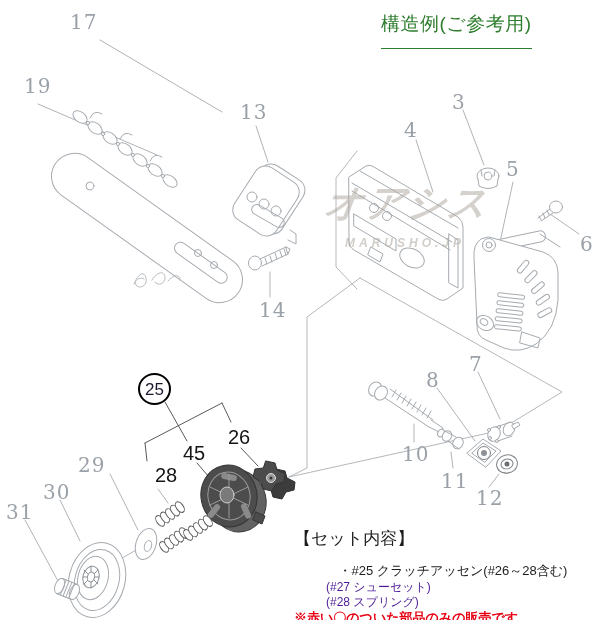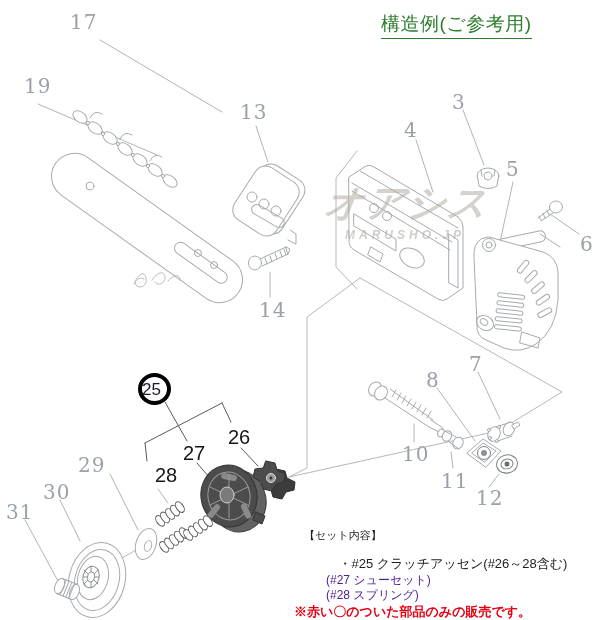--- a/index.html
+++ b/index.html
@@ -3,35 +3,35 @@
 <meta charset="utf-8">
 <style>
   html,body{margin:0;padding:0;background:#fff;}
   #stage{position:relative;width:600px;height:620px;background:#fff;overflow:hidden;
          font-family:"Liberation Sans",sans-serif;}
   #art{position:absolute;left:0;top:0;}
   
   .lbl{position:absolute;font-family:"DejaVu Serif",serif;font-size:20px;line-height:1;
        color:#9aa1a8;letter-spacing:1px;white-space:nowrap;}
   .lbl.dark{font-family:"Liberation Sans",sans-serif;color:#151515;font-size:20px;letter-spacing:0;}
-  .hl-circle{position:absolute;left:138px;top:373px;width:33px;height:32px;border:4px solid #000000;
-       border-radius:50%;box-sizing:border-box;display:flex;align-items:center;justify-content:flex-start;}
+  .hl-circle{position:absolute;left:138px;top:373px;width:33px;height:32px;border:2px solid #000000;
+       border-radius:50%;box-sizing:border-box;display:flex;align-items:center;justify-content:center;}
   .hl-circle .num{font-family:"Liberation Sans",sans-serif;font-size:17px;color:#1a1a2e;line-height:1;}
   
   .title{position:absolute;left:381px;top:11px;font-size:19px;color:#2e7d2e;
-       border-bottom:1px solid #2e7d2e;padding-bottom:1px;letter-spacing:0.5px;white-space:nowrap;}
+       border-bottom:1px solid #2e7d2e;padding-bottom:11px;letter-spacing:0.5px;white-space:nowrap;}
   
   .wm{position:absolute;left:325px;top:183px;width:160px;text-align:center;pointer-events:none;}
   .wm .big{font-size:39px;font-weight:bold;font-style:italic;letter-spacing:1px;
        color:rgba(178,172,164,0.55);transform:skewX(-8deg);line-height:1;white-space:nowrap;}
-  .wm .small{margin-top:6px;font-size:12px;font-weight:bold;font-style:italic;letter-spacing:4px;
+  .wm .small{margin-top:14px;font-size:12px;font-weight:bold;font-style:italic;letter-spacing:4px;
        color:rgba(178,172,164,0.6);white-space:nowrap;}
   
   .setinfo{position:absolute;left:294px;top:529px;width:300px;line-height:1.12;}
-  .si-head{font-size:11px;color:#1d1d1d;margin-left:10px;}
+  .si-head{font-size:17px;color:#1d1d1d;margin-left:0;}
   .si-item{font-size:13px;color:#1d1d1d;margin-left:18px;margin-top:16px;text-align:center;}
   .si-sub{font-size:12px;color:#4c1d95;margin-left:32px;margin-top:2px;}
   .si-note{font-size:13px;font-weight:bold;color:#e60012;margin-top:2px;white-space:nowrap;}
 </style>
 </head>
 <body>
 
 <div id="stage">
 
   <svg id="art" width="600" height="620" viewBox="0 0 600 620">
@@ -302,21 +302,21 @@
   <span class="lbl" style="left:580px;top:234px">6</span>
   <span class="lbl" style="left:469px;top:354px">7</span>
   <span class="lbl" style="left:426px;top:370px">8</span>
   <span class="lbl" style="left:402px;top:444px">10</span>
   <span class="lbl" style="left:441px;top:471px">11</span>
   <span class="lbl" style="left:476px;top:488px">12</span>
   <span class="hl-circle">
     <span class="num">25</span>
   </span>
   <span class="lbl dark" style="left:228px;top:427px">26</span>
-  <span class="lbl dark" style="left:183px;top:443px">27</span>
+  <span class="lbl dark" style="left:183px;top:443px">45</span>
   <span class="lbl dark" style="left:155px;top:465px">28</span>
   <span class="lbl" style="left:78px;top:455px">29</span>
   <span class="lbl" style="left:43px;top:482px">30</span>
   <span class="lbl" style="left:6px;top:502px">31</span>
 
   <div class="setinfo">
     <div class="si-head">【セット内容】</div>
     <div class="si-item">・#25 クラッチアッセン(#26～28含む)</div>
     <div class="si-sub">(#27 シューセット)</div>
     <div class="si-sub">(#28 スプリング)</div>

